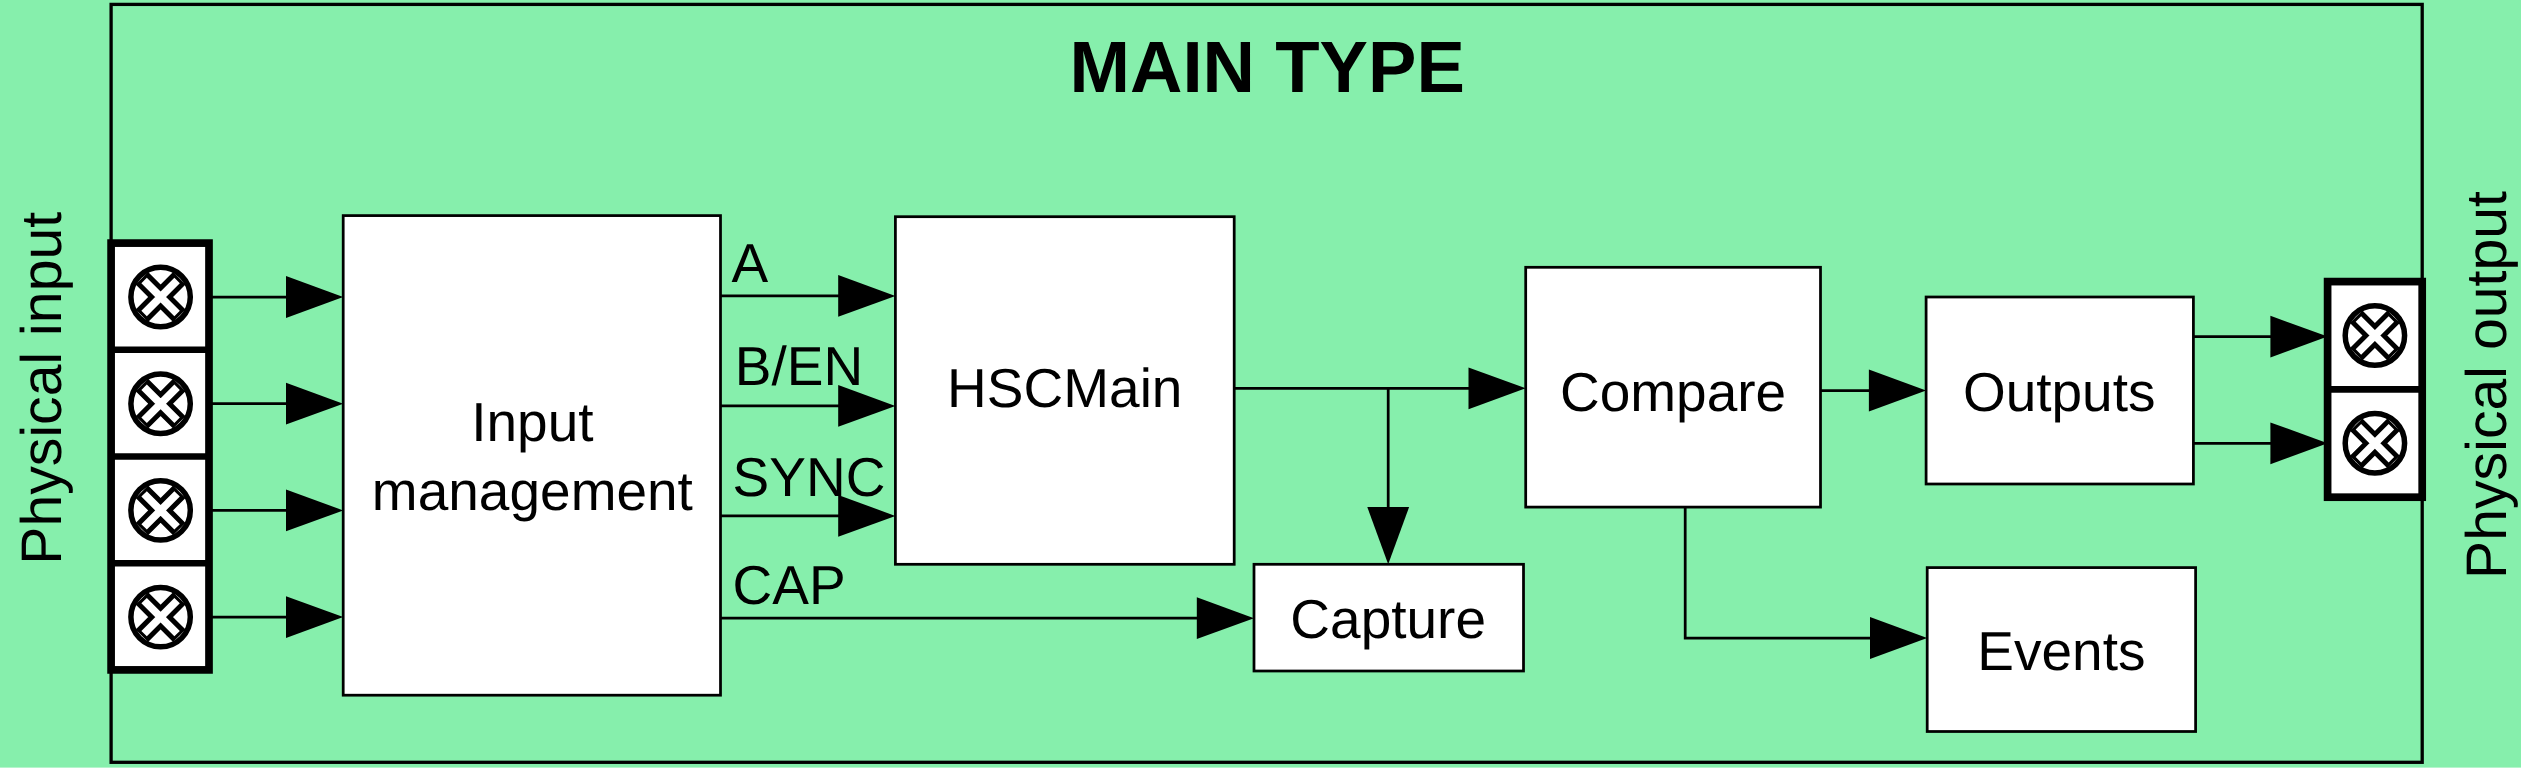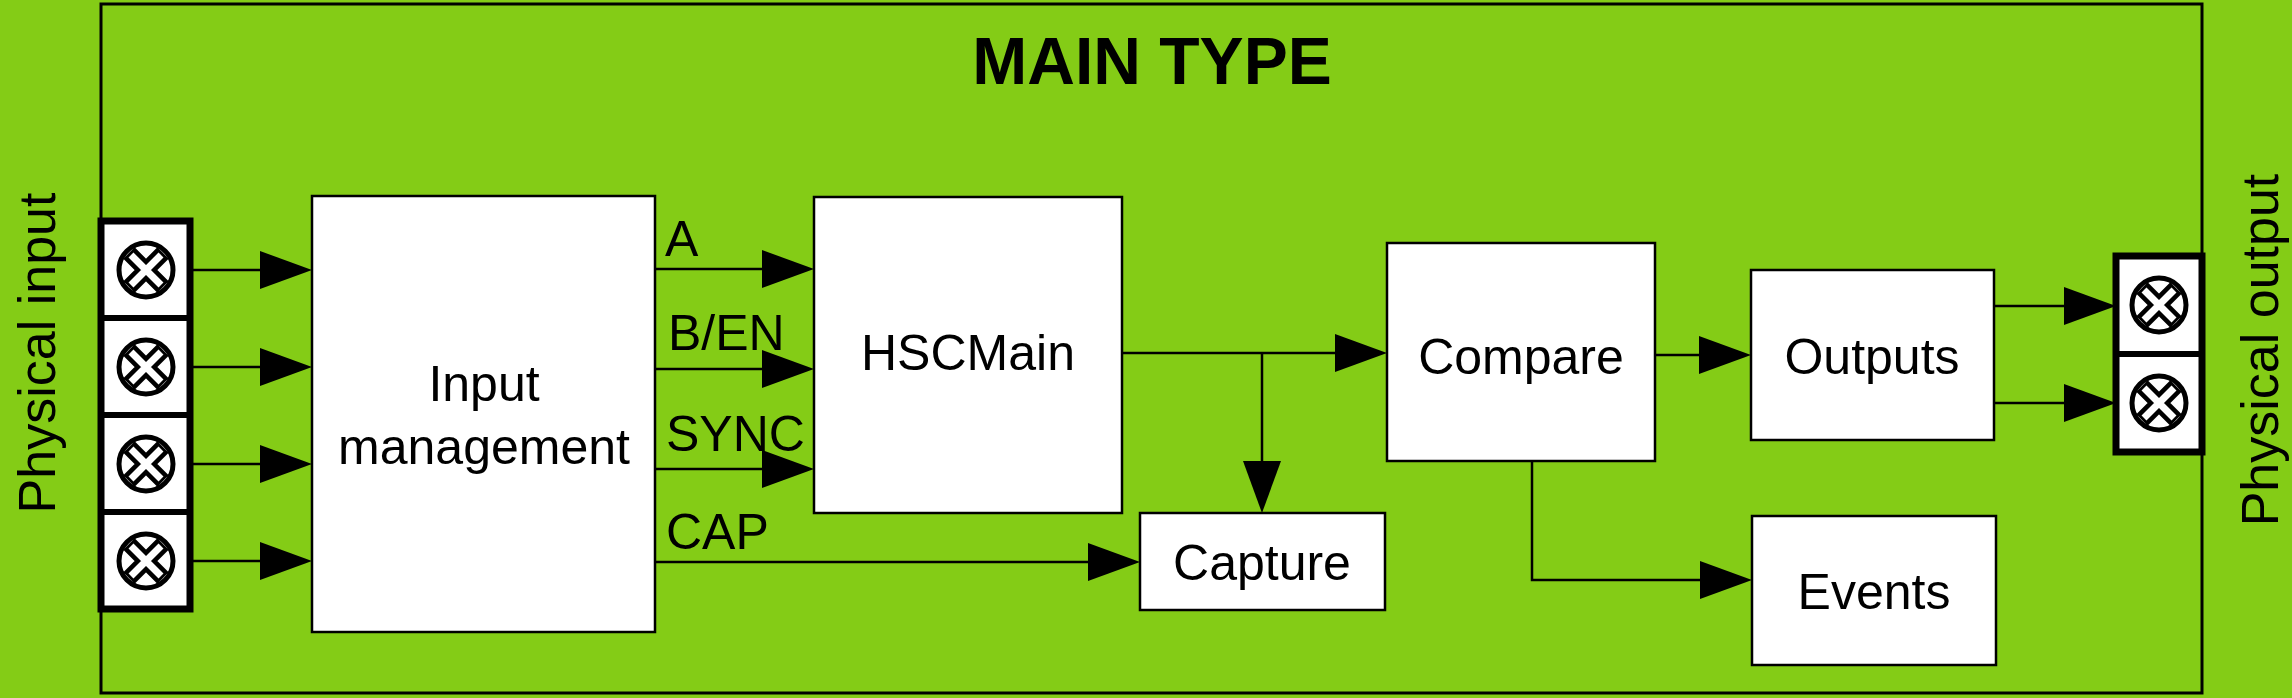--- a/index.html
+++ b/index.html
@@ -4,21 +4,21 @@
 <style>
   html, body {
     margin: 0;
     padding: 0;
     background: #ffffff;
   }
   .stage {
     position: relative;
     width: 2292px;
     height: 698px;
-    background: #84cc16;
+    background: #86efac;
     font-family: "Liberation Sans", sans-serif;
   }
   svg { display: block; }
   text {
     font-family: "Liberation Sans", sans-serif;
     fill: #000000;
   }
   .box-label   { font-size: 50px; }
   .signal-label{ font-size: 50px; }
   .side-label  { font-size: 52px; }

